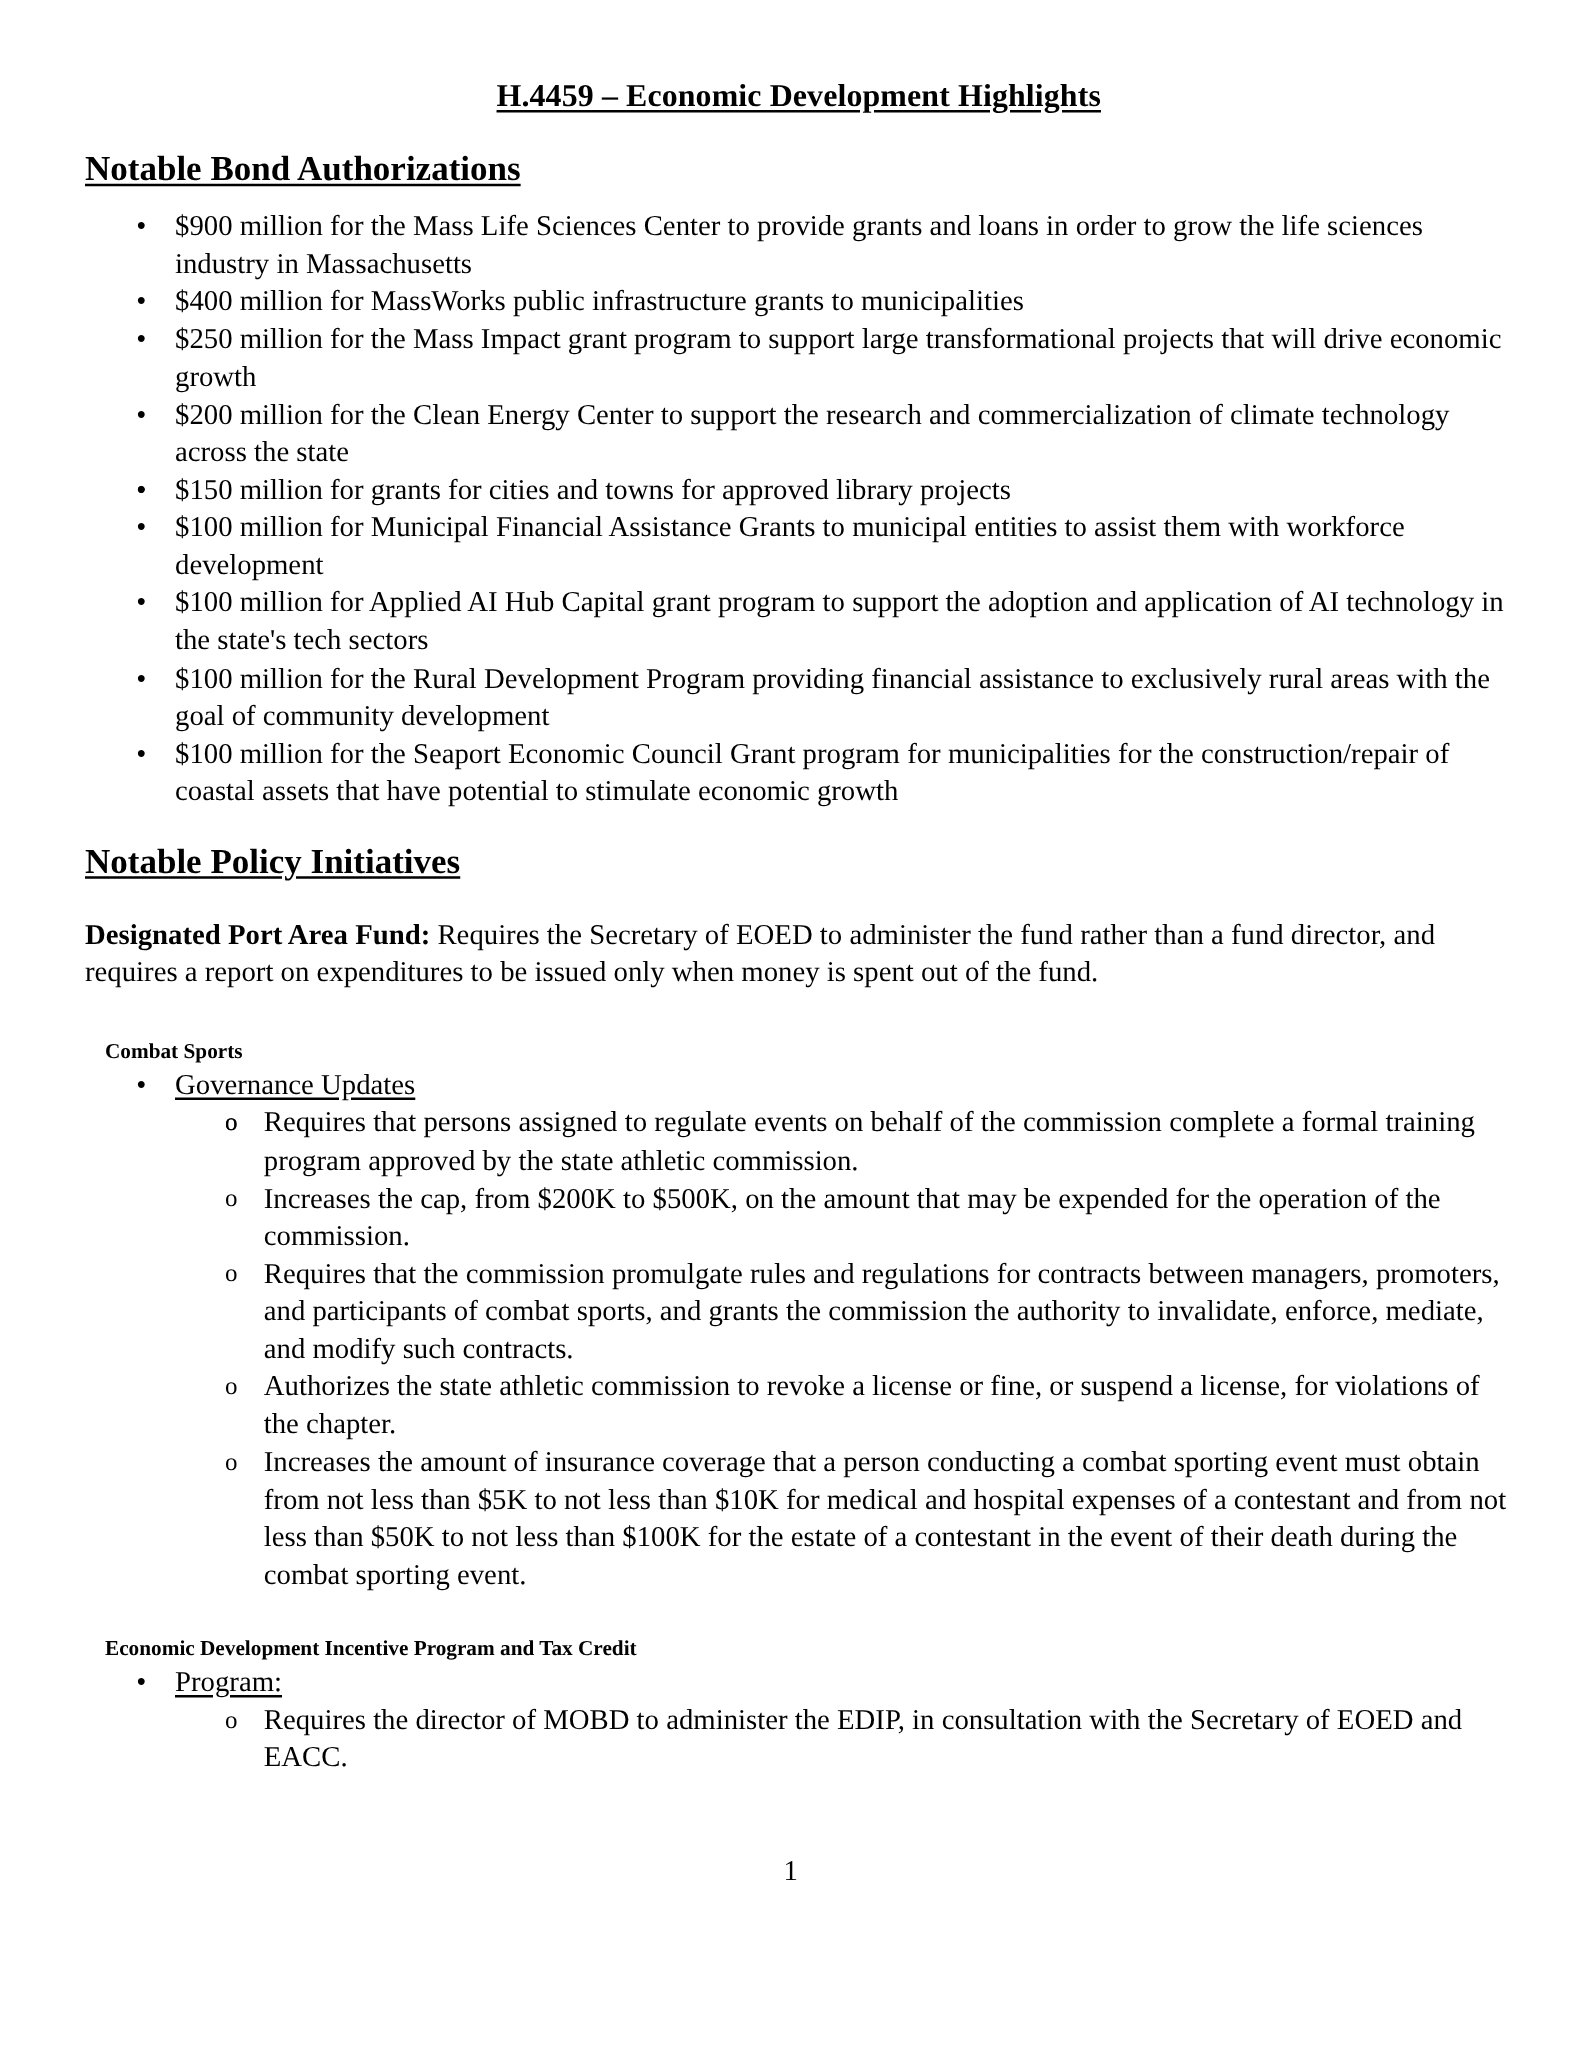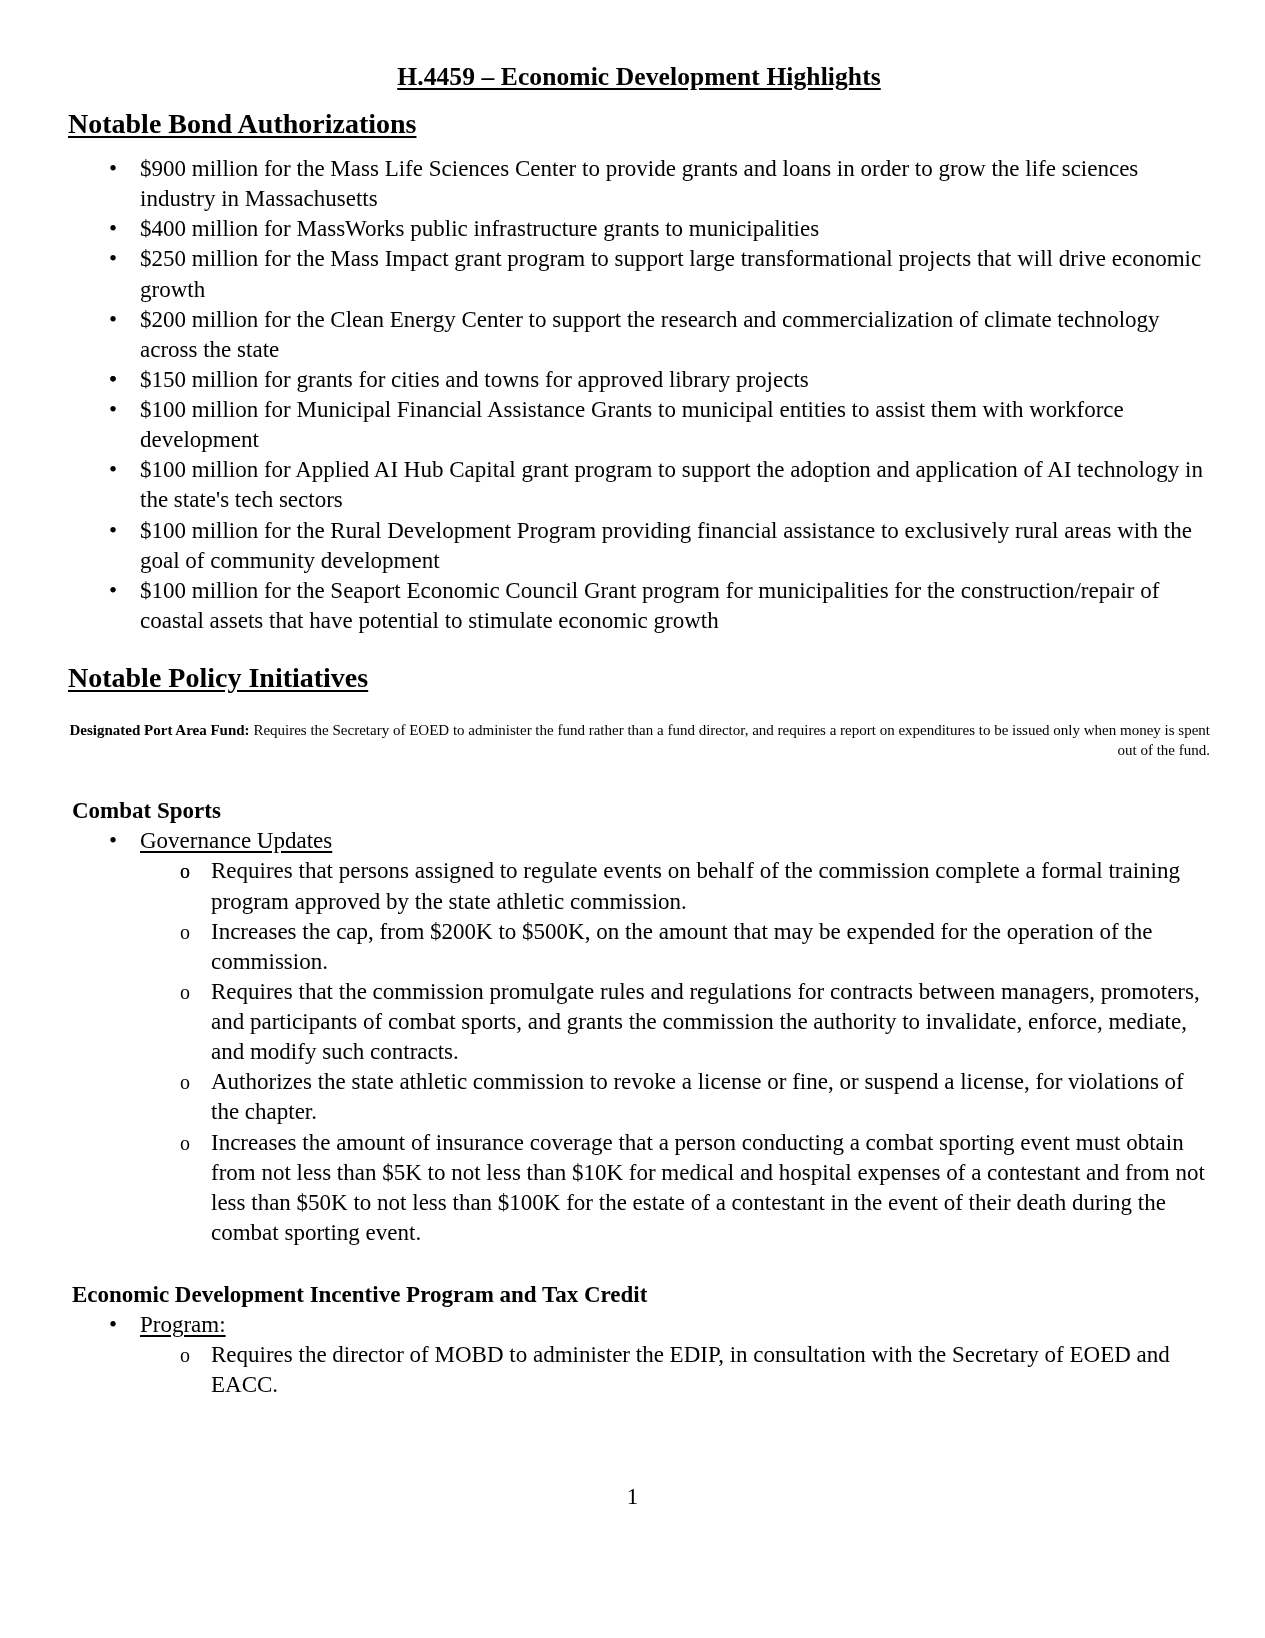--- a/index.html
+++ b/index.html
@@ -20,42 +20,42 @@
     background: #ffffff;
     padding: 62px 55px 0 68px;
     overflow: hidden;
   }
   .doc-title {
     text-align: center;
     font-size: 25.5px;
     font-weight: bold;
     text-decoration: underline;
     text-underline-offset: 3px;
-    margin: 0 0 16px 0;
+    margin: 0 0 28px 0;
     letter-spacing: 0.1px;
   }
   .section-heading {
     font-size: 28px;
     font-weight: bold;
     text-decoration: underline;
     text-underline-offset: 3px;
     margin: 0 0 14px 0;
     display: block;
   }
   .heading-plain {
-    font-size: 23px;
-    font-weight: bold;
-    margin: 0 0 2px 4px;
+    font-size: 17px;
+    font-weight: bold;
+    margin: 0 0 2px 16px;
     display: block;
   }
   .body-para {
-    font-size: 15px;
+    font-size: 23px;
     line-height: 1.31;
     margin: 0 0 4px 0;
-    text-align: right;
+    text-align: left;
   }
   .body-para .lead {
     font-weight: bold;
   }
   ul.level1 {
     list-style: none;
     margin: 0 0 0 0;
     padding: 0;
   }
   ul.level1 > li {

